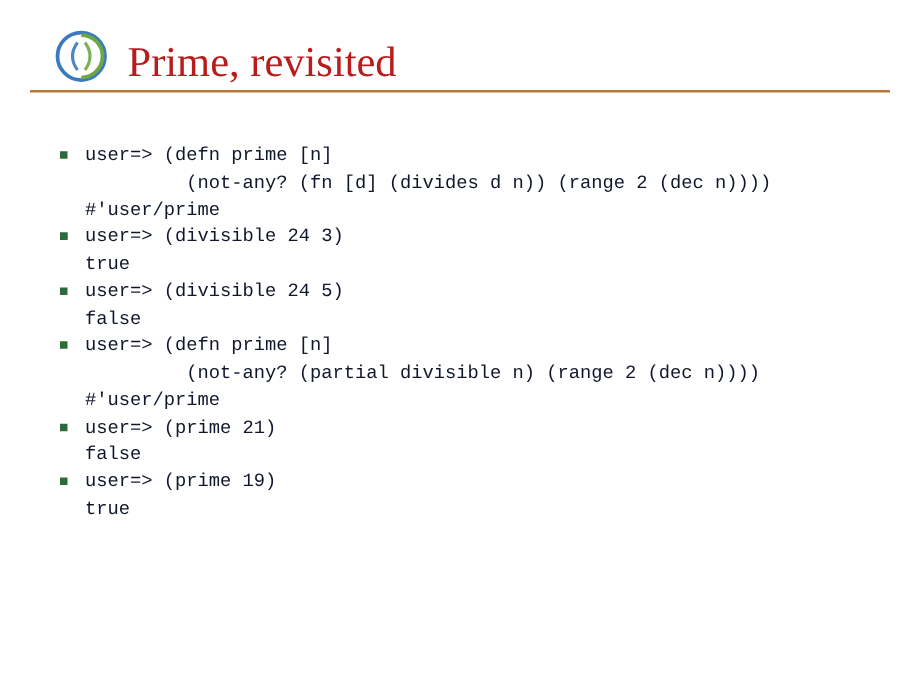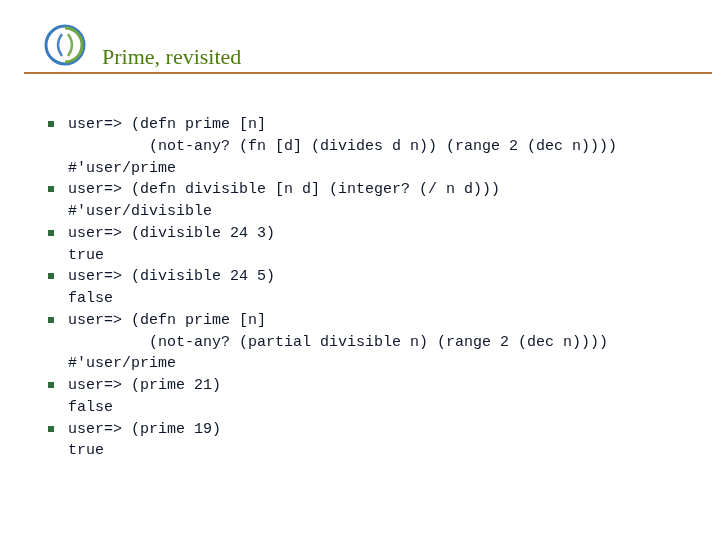--- a/index.html
+++ b/index.html
@@ -21,22 +21,22 @@
     position: relative;
     height: 72px;
     border-bottom: 2px solid #b8763a;
     margin-left: 24px;
     margin-right: 8px;
   }
   .title {
     position: absolute;
     left: 78px;
     bottom: 2px;
-    font-size: 22px;
-    color: #4d7c0f;
+    font-size: 34px;
+    color: #b91c1c;
     font-family: Georgia, 'Times New Roman', serif;
   }
   .logo {
     position: absolute;
     left: 20px;
     top: 24px;
     width: 42px;
     height: 42px;
   }
   .body-area {
@@ -78,22 +78,21 @@
       <path d="M24 10 Q32 21 24 32" fill="none" stroke="#6fa843" stroke-width="2.5" opacity="0.9"></path>
     </svg>
     <div class="title">Prime, revisited</div>
   </div>
 
   <div class="body-area">
     <ul class="code-list">
       <li><span class="bullet"></span><span>user=&gt; (defn prime [n]
          (not-any? (fn [d] (divides d n)) (range 2 (dec n))))
 #'user/prime</span></li>
-      <li><span class="bullet"></span><span>user=&gt; (defn divisible [n d] (integer? (/ n d)))
-#'user/divisible</span></li>
+      <li><span class="bullet"></span></li>
       <li><span class="bullet"></span><span>user=&gt; (divisible 24 3)
 true</span></li>
       <li><span class="bullet"></span><span>user=&gt; (divisible 24 5)
 false</span></li>
       <li><span class="bullet"></span><span>user=&gt; (defn prime [n]
          (not-any? (partial divisible n) (range 2 (dec n))))
 #'user/prime</span></li>
       <li><span class="bullet"></span><span>user=&gt; (prime 21)
 false</span></li>
       <li><span class="bullet"></span><span>user=&gt; (prime 19)

